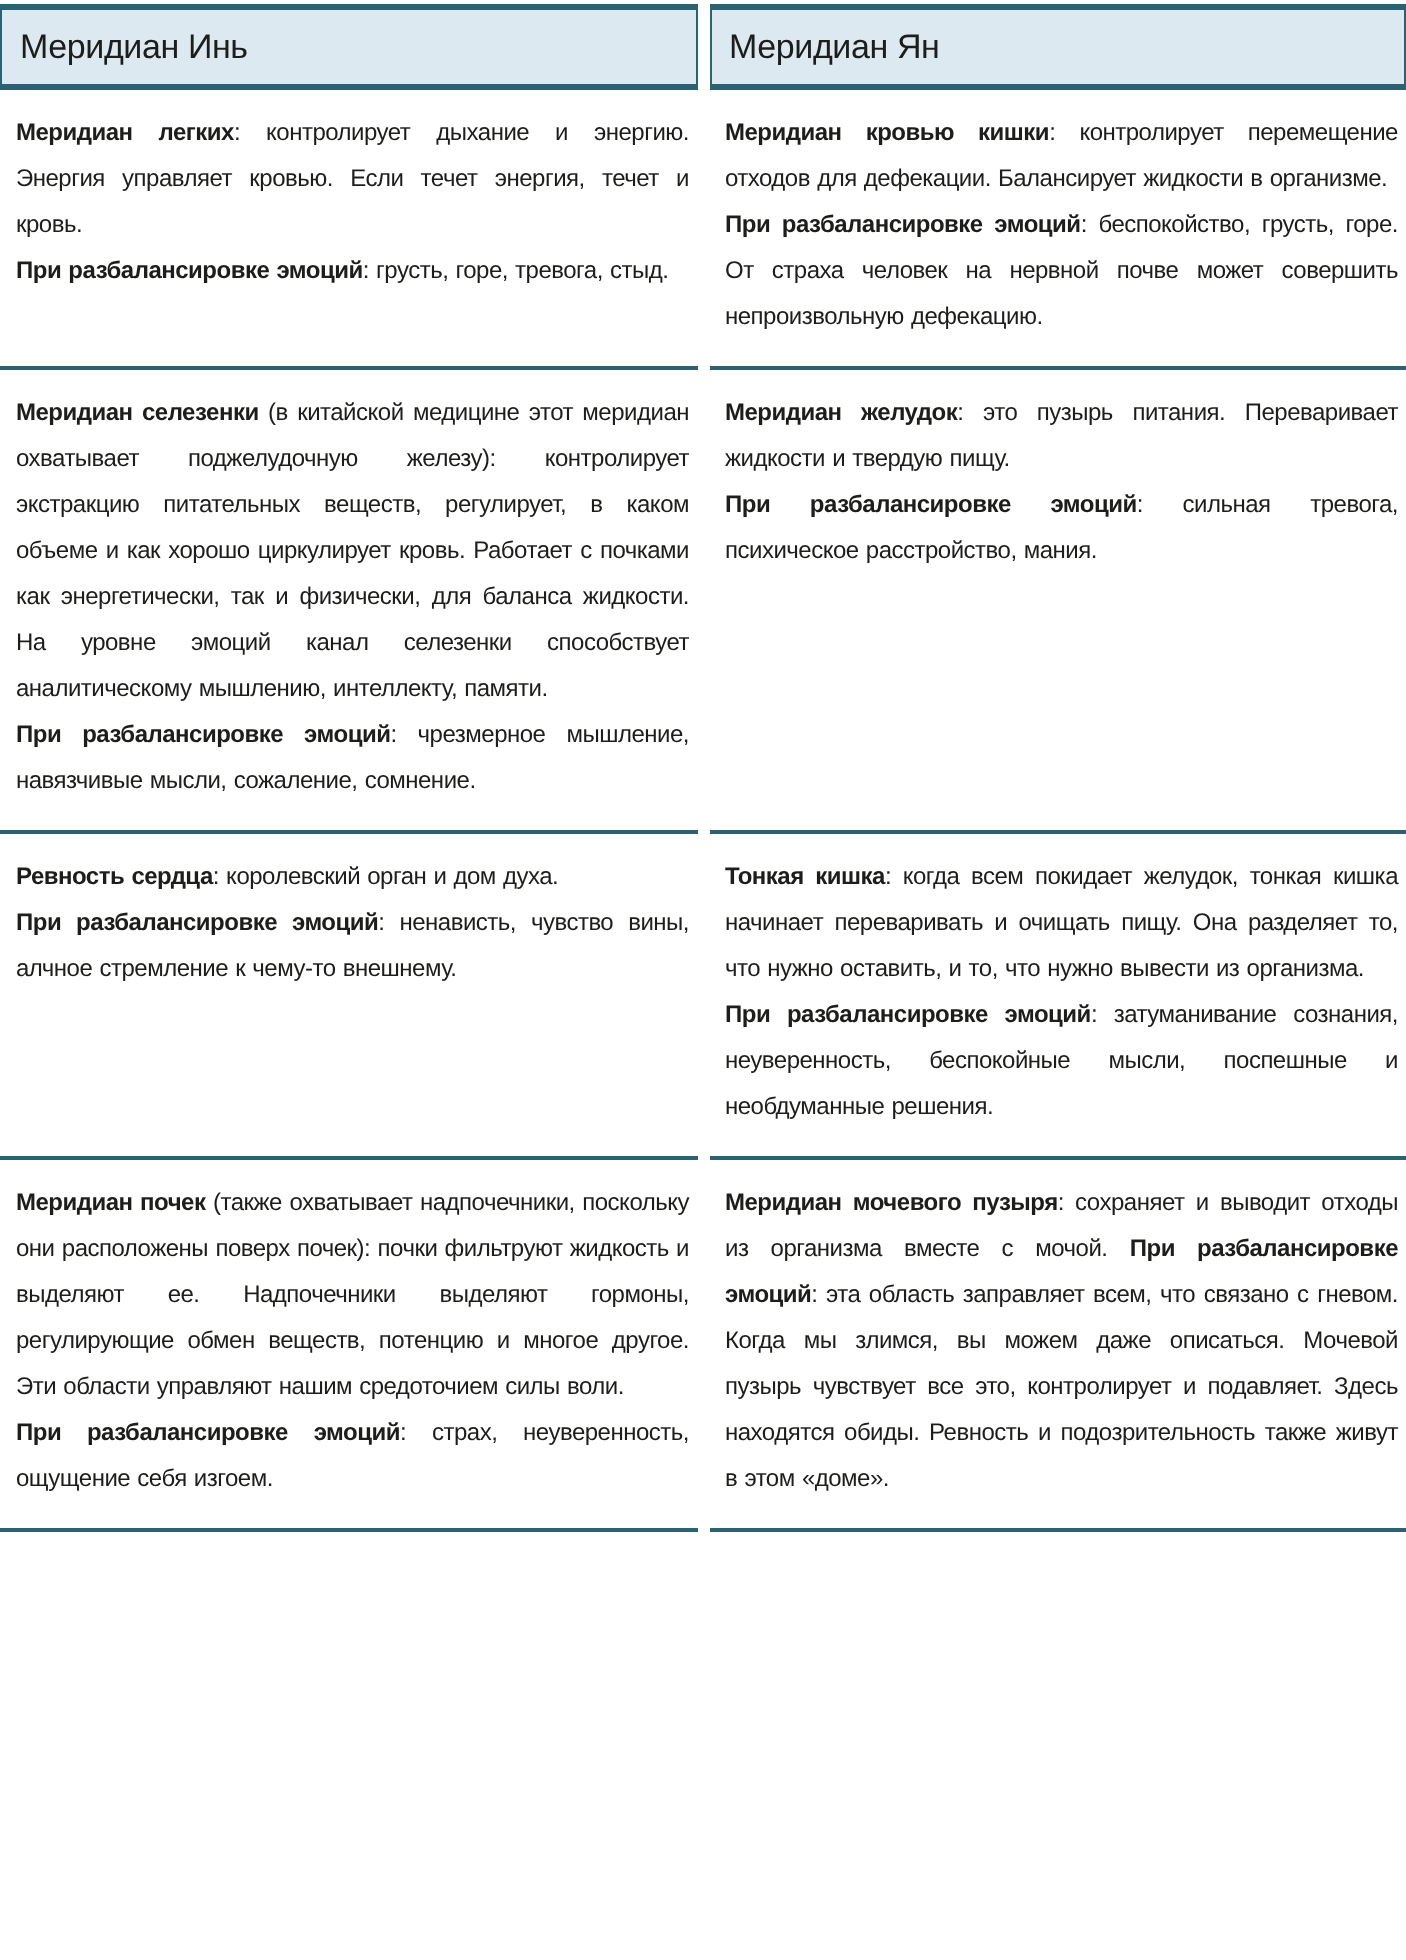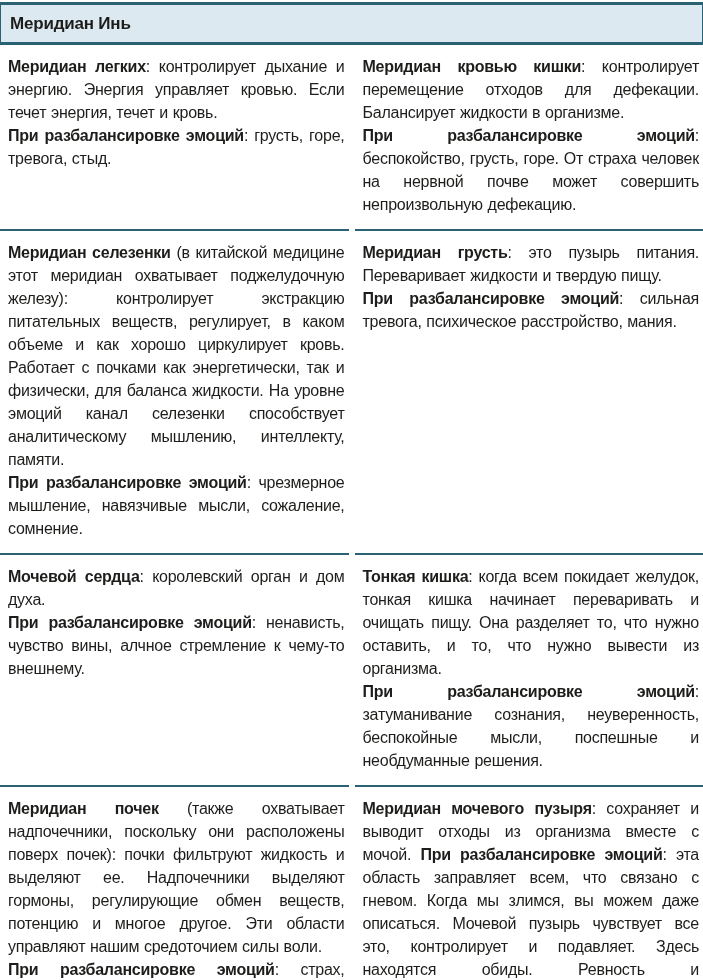--- a/index.html
+++ b/index.html
@@ -27,67 +27,68 @@
     gap: 6px;
   }
   .header-cell {
     flex: 1 1 0;
     background: var(--header-bg);
     border: 1px solid var(--border);
     border-top-width: 3px;
     border-bottom-width: 3px;
     padding: 8px 10px 7px 9px;
     font-size: 17px;
-    font-weight: bold;
+    font-weight: normal;
     letter-spacing: -0.2px;
     line-height: 22px;
   }
   
   .body-grid {
     display: grid;
     grid-template-columns: 1fr 6px 1fr;
   }
   .row { display: contents; }
   .cell {
     border-bottom: 2px solid var(--border);
     padding: 10px 4px 13px 8px;
-    font-size: 16px;
+    font-size: 12px;
     line-height: 23px;
     letter-spacing: -0.25px;
     text-align: justify;
     word-spacing: 0.5px;
   }
   .gutter { border-bottom: none; }
   .cell .b { font-weight: bold; }
 </style>
 </head>
 <body>
 
 <div class="page">
 
   <div class="header-row">
     <div class="header-cell">Меридиан Инь</div>
+    <div class="header-cell">Меридиан Ян</div>
   </div>
 
   <div class="body-grid">
 
     <div class="row">
       <div class="cell"><span class="b">Меридиан легких</span><span>: контролирует дыхание и энергию. Энергия управляет кровью. Если течет энергия, течет и кровь.</span><br><span class="b">При разбалансировке эмоций</span><span>: грусть, горе, тревога, стыд.</span></div>
       <div class="gutter"></div>
       <div class="cell"><span class="b">Меридиан кровью кишки</span><span>: контролирует перемещение отходов для дефекации. Балансирует жидкости в организме.</span><br><span class="b">При разбалансировке эмоций</span><span>: беспокойство, грусть, горе. От страха человек на нервной почве может совершить непроизвольную дефекацию.</span></div>
     </div>
 
     <div class="row">
       <div class="cell"><span class="b">Меридиан селезенки</span><span> (в китайской медицине этот меридиан охватывает поджелудочную железу): контролирует экстракцию питательных веществ, регулирует, в каком объеме и как хорошо циркулирует кровь. Работает с почками как энергетически, так и физически, для баланса жидкости. На уровне эмоций канал селезенки способствует аналитическому мышлению, интеллекту, памяти.</span><br><span class="b">При разбалансировке эмоций</span><span>: чрезмерное мышление, навязчивые мысли, сожаление, сомнение.</span></div>
       <div class="gutter"></div>
-      <div class="cell"><span class="b">Меридиан грусть</span><span>: это пузырь питания. Переваривает жидкости и твердую пищу.</span><br><span class="b">При разбалансировке эмоций</span><span>: сильная тревога, психическое расстройство, мания.</span></div>
+      <div class="cell"><span class="b">Меридиан желудок</span><span>: это пузырь питания. Переваривает жидкости и твердую пищу.</span><br><span class="b">При разбалансировке эмоций</span><span>: сильная тревога, психическое расстройство, мания.</span></div>
     </div>
 
     <div class="row">
-      <div class="cell"><span class="b">Мочевой сердца</span><span>: королевский орган и дом духа.</span><br><span class="b">При разбалансировке эмоций</span><span>: ненависть, чувство вины, алчное стремление к чему-то внешнему.</span></div>
+      <div class="cell"><span class="b">Ревность сердца</span><span>: королевский орган и дом духа.</span><br><span class="b">При разбалансировке эмоций</span><span>: ненависть, чувство вины, алчное стремление к чему-то внешнему.</span></div>
       <div class="gutter"></div>
       <div class="cell"><span class="b">Тонкая кишка</span><span>: когда всем покидает желудок, тонкая кишка начинает переваривать и очищать пищу. Она разделяет то, что нужно оставить, и то, что нужно вывести из организма.</span><br><span class="b">При разбалансировке эмоций</span><span>: затуманивание сознания, неуверенность, беспокойные мысли, поспешные и необдуманные решения.</span></div>
     </div>
 
     <div class="row">
       <div class="cell"><span class="b">Меридиан почек</span><span> (также охватывает надпочечники, поскольку они расположены поверх почек): почки фильтруют жидкость и выделяют ее. Надпочечники выделяют гормоны, регулирующие обмен веществ, потенцию и многое другое. Эти области управляют нашим средоточием силы воли.</span><br><span class="b">При разбалансировке эмоций</span><span>: страх, неуверенность, ощущение себя изгоем.</span></div>
       <div class="gutter"></div>
       <div class="cell"><span class="b">Меридиан мочевого пузыря</span><span>: сохраняет и выводит отходы из организма вместе с мочой. </span><span class="b">При разбалансировке эмоций</span><span>: эта область заправляет всем, что связано с гневом. Когда мы злимся, вы можем даже описаться. Мочевой пузырь чувствует все это, контролирует и подавляет. Здесь находятся обиды. Ревность и подозрительность также живут в этом «доме».</span></div>
     </div>
 

